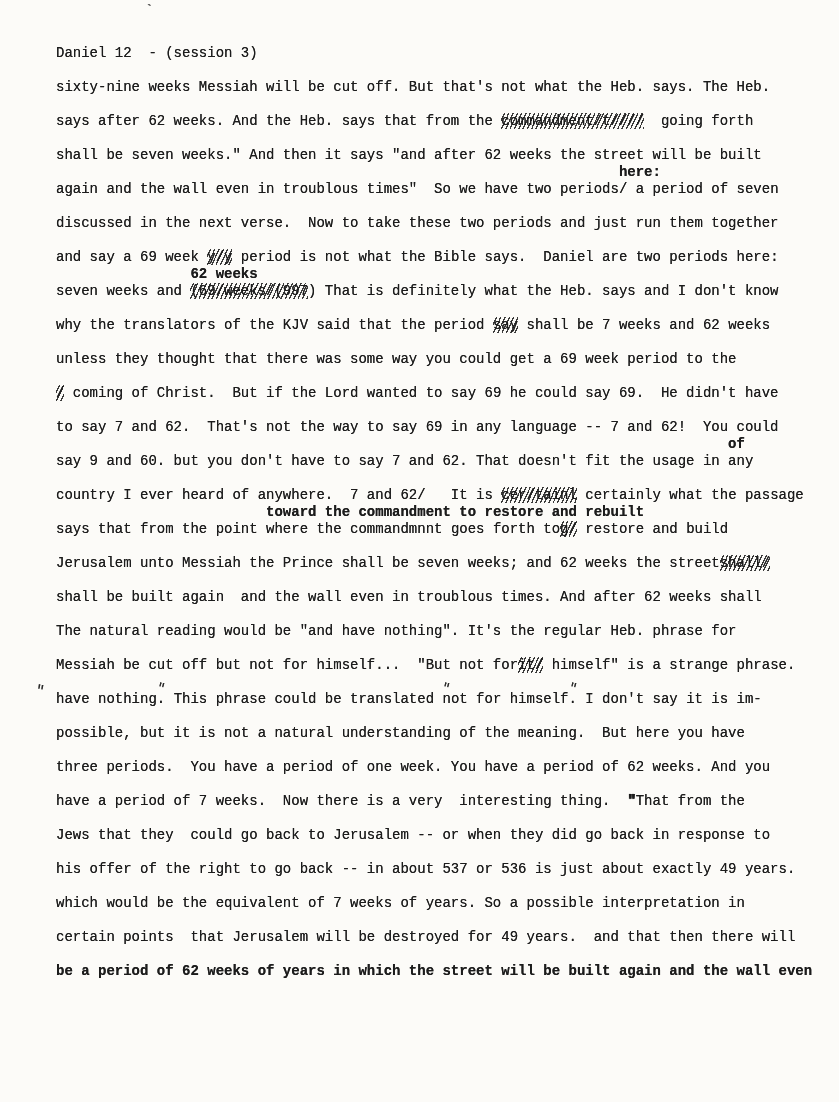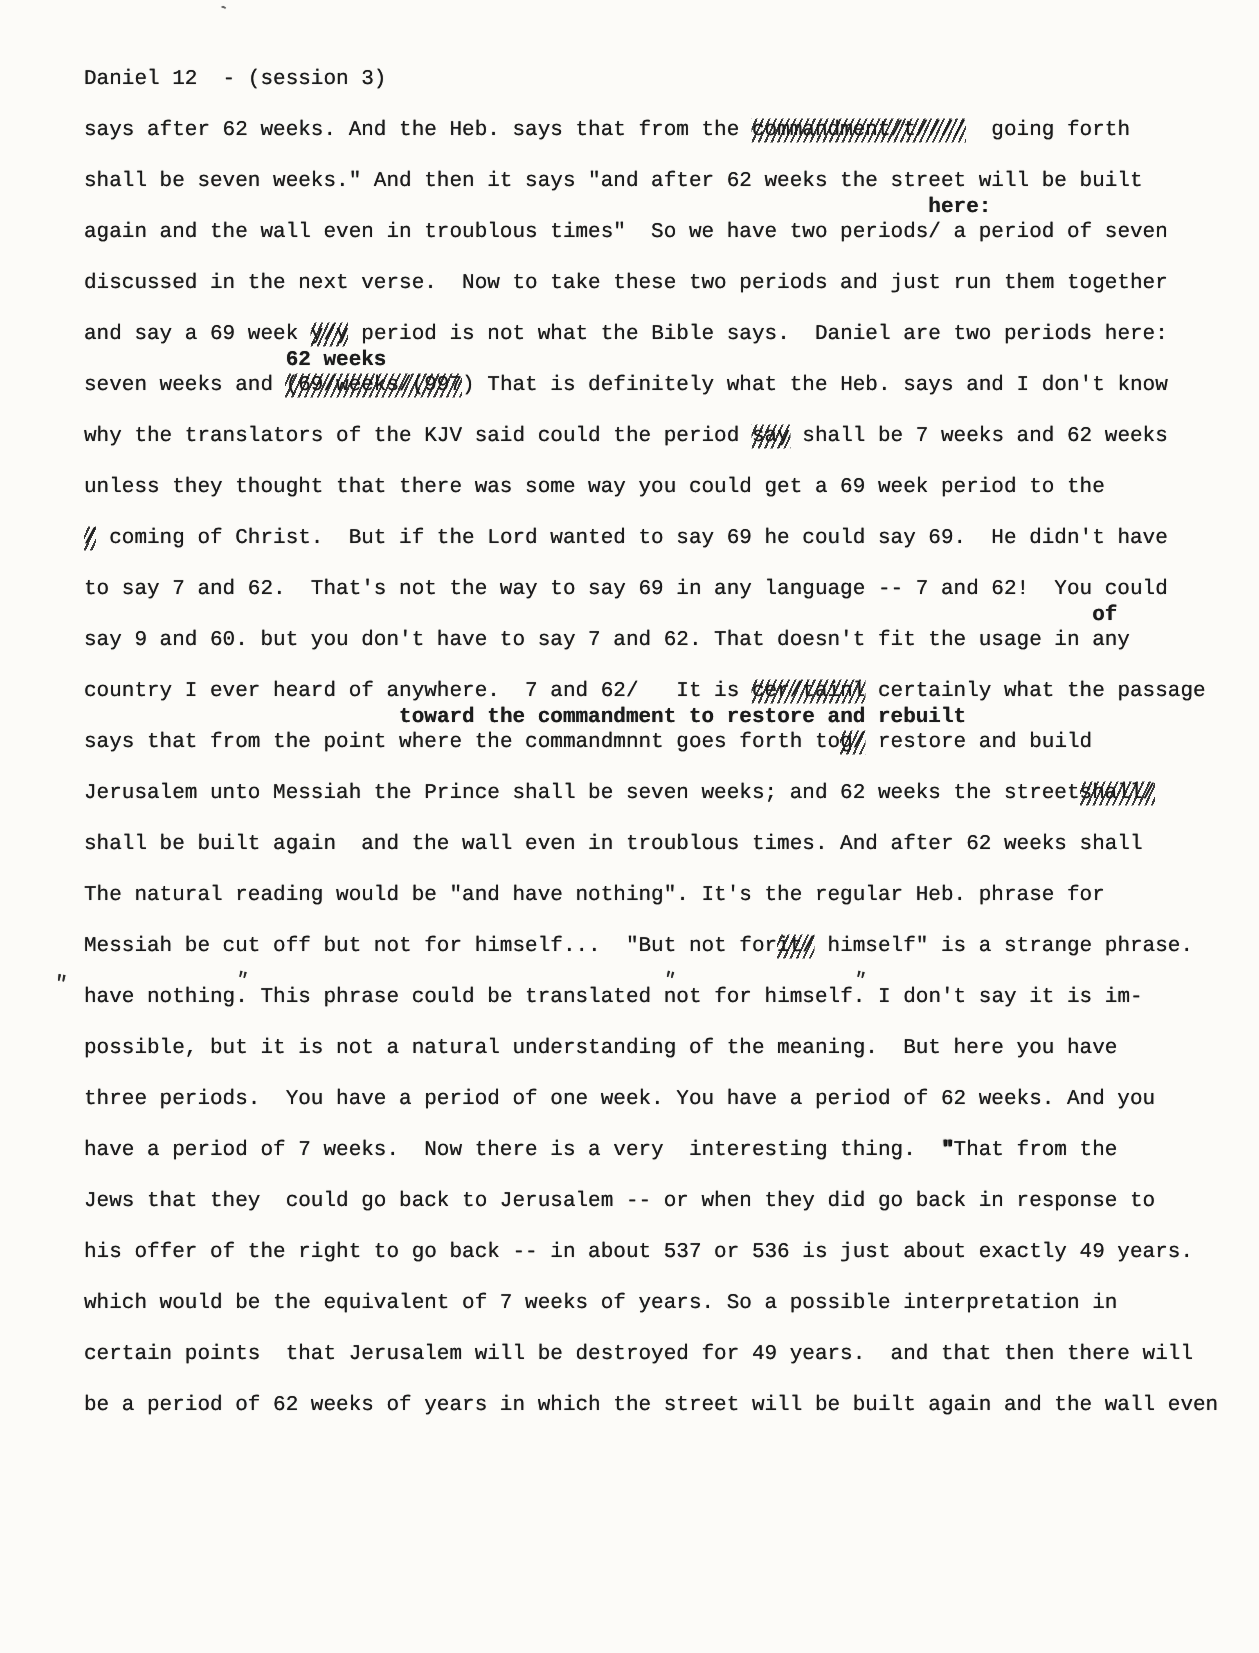--- a/index.html
+++ b/index.html
@@ -15,21 +15,21 @@
     padding:36px 18px 0 56px;
     font-family:"Liberation Mono","DejaVu Sans Mono",monospace;
     font-size:14px;
     color:#1c1c1c;
     text-shadow:0 0 0.5px rgba(25,25,25,0.85);
   }
   .line, .title {
     height:34px; line-height:34px;
     white-space:pre;
   }
-  .bold { font-weight:normal; }
+  .bold { font-weight:bold; }
   
   .s {
     background-image:repeating-linear-gradient(
       115deg,
       rgba(25,25,25,0) 0px, rgba(25,25,25,0) 2.6px,
       rgba(25,25,25,0.85) 2.6px, rgba(25,25,25,0.85) 3.9px);
   }
   
   .a {
     display:inline-block; width:0;
@@ -62,27 +62,28 @@
     transform:rotate(-25deg);
   }
 </style>
 </head>
 <body>
 
 <div id="page">
   <span id="corner-mark">ˋ</span>
   <div class="title">Daniel 12  - (session 3)</div>
   <div id="lines">
+      <div class="line"><span>sixty-nine weeks Messiah will be cut off. But that's not what the Heb. says. The Heb.</span></div>
       <div class="line"><span>says after 62 weeks. And the Heb. says that from the </span><span class="s">commandment/t////</span><span>  going forth</span></div>
       <div class="line"><span>shall be seven weeks." And then it says "and after 62 weeks the street will be built</span></div>
       <div class="line"><span>again and the wall even in troublous times"  So we have two periods</span><span class="a">here:</span><span>/ a period of seven</span></div>
       <div class="line"><span>discussed in the next verse.  Now to take these two periods and just run them together</span></div>
       <div class="line"><span>and say a 69 week </span><span class="s">y/y</span><span> period is not what the Bible says.  Daniel are two periods here:</span></div>
       <div class="line"><span>seven weeks and </span><span class="a">62 weeks</span><span class="s">(69/weeks/(997</span><span>) That is definitely what the Heb. says and I don't know</span></div>
-      <div class="line"><span>why the translators of the KJV said could the period </span><span class="s">say</span><span> shall be 7 weeks and 62 weeks</span></div>
+      <div class="line"><span>why the translators of the KJV said that the period </span><span class="s">say</span><span> shall be 7 weeks and 62 weeks</span></div>
       <div class="line"><span>unless they thought that there was some way you could get a 69 week period to the</span></div>
       <div class="line"><span class="s">/</span><span> coming of Christ.  But if the Lord wanted to say 69 he could say 69.  He didn't have</span></div>
       <div class="line"><span>to say 7 and 62.  That's not the way to say 69 in any language -- 7 and 62!  You could</span></div>
       <div class="line"><span>say 9 and 60. but you don't have to say 7 and 62. That doesn't fit the usage in </span><span class="a">of</span><span>any</span></div>
       <div class="line"><span>country I ever heard of anywhere.  7 and 62/   It is </span><span class="s">cer/tainl</span><span> certainly what the passage</span></div>
       <div class="line"><span>says that from the point </span><span class="a">toward the commandment to restore and rebuilt</span><span>where the commandmnnt goes forth to</span><span class="s">g/</span><span> restore and build</span></div>
       <div class="line"><span>Jerusalem unto Messiah the Prince shall be seven weeks; and 62 weeks the street</span><span class="s">shall/</span></div>
       <div class="line"><span>shall be built again  and the wall even in troublous times. And after 62 weeks shall</span></div>
       <div class="line"><span>The natural reading would be "and have nothing". It's the regular Heb. phrase for</span></div>
       <div class="line"><span>Messiah be cut off but not for himself...  "But not for</span><span class="s">it/</span><span> himself" is a strange phrase.</span></div>

